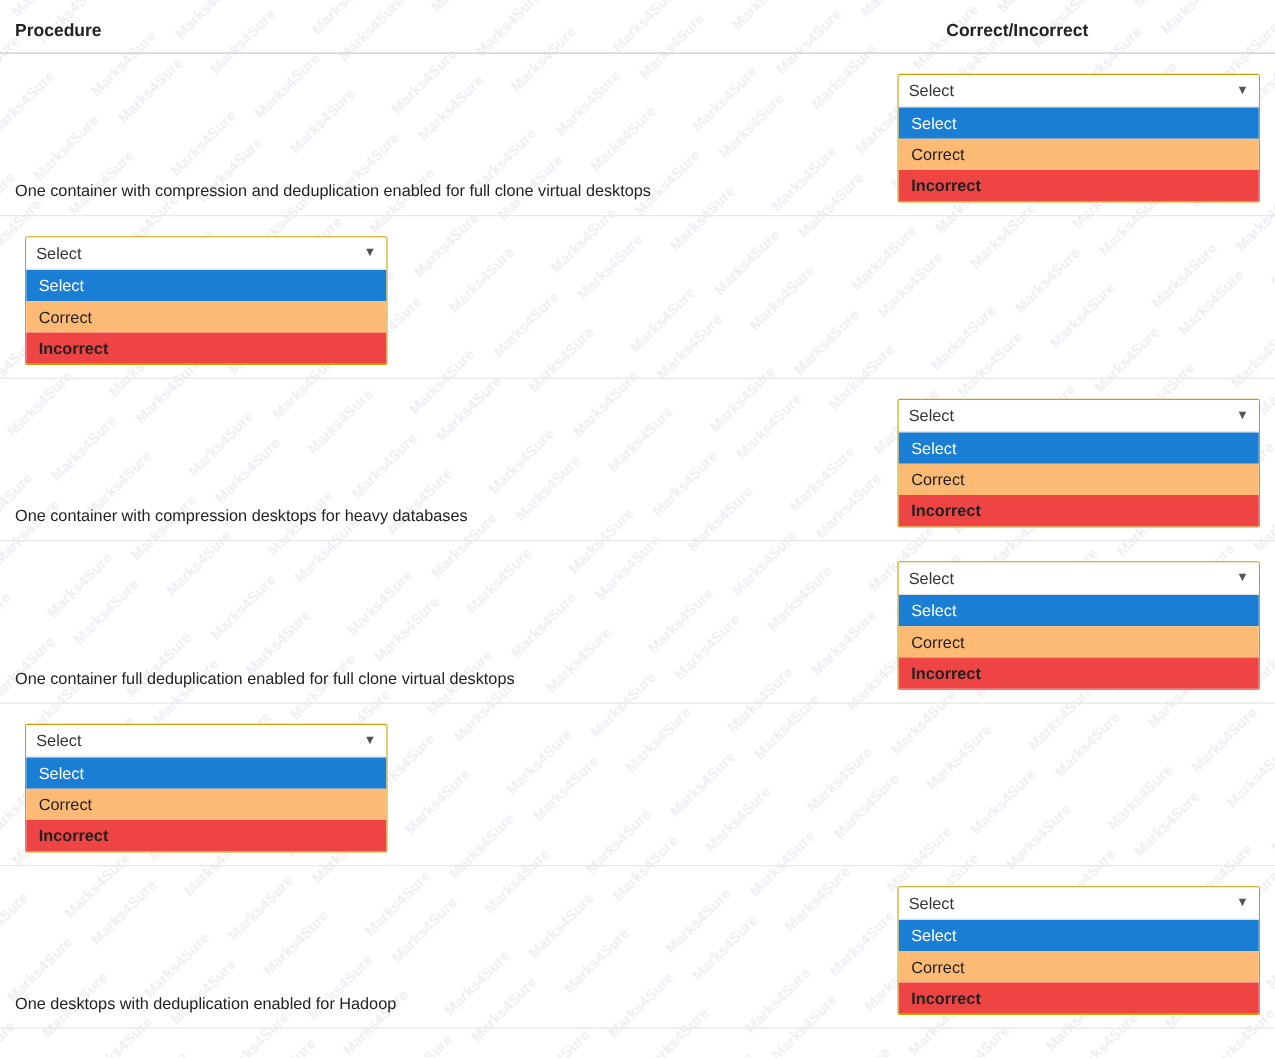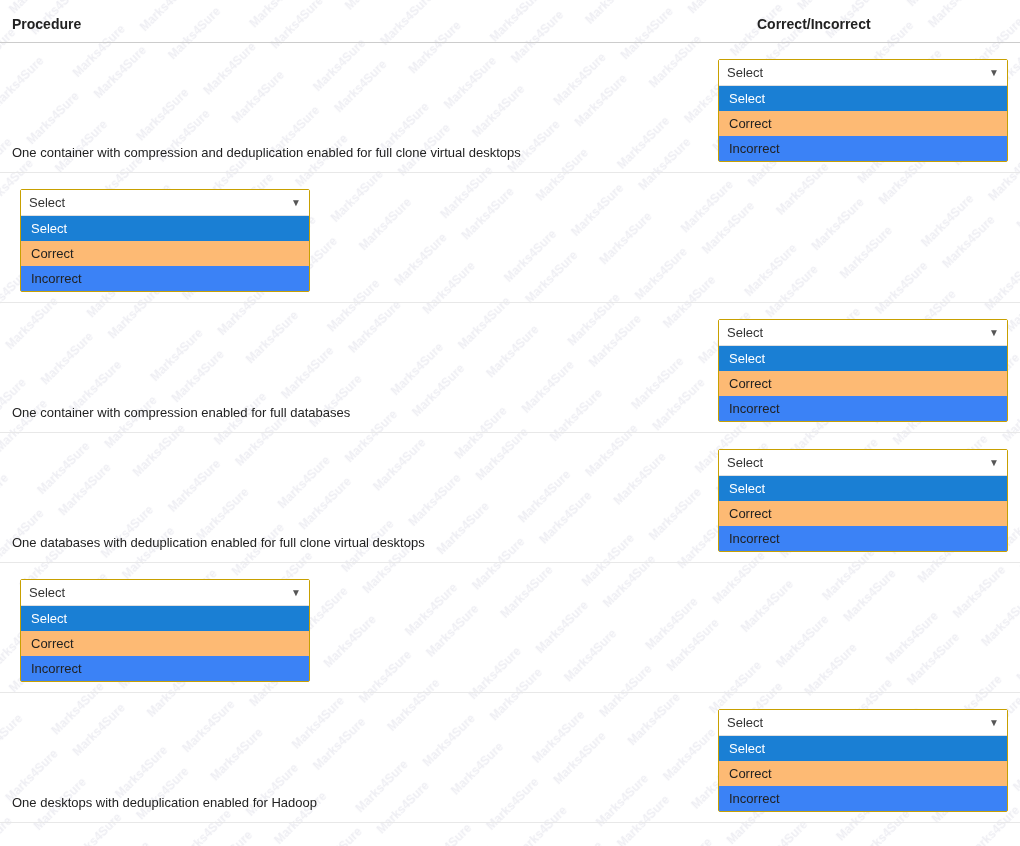--- a/index.html
+++ b/index.html
@@ -107,21 +107,22 @@
       color: #fff;
     }
 
     .dropdown-option.correct-option {
       color: #222;
       background: #fdba74;
     }
 
     .dropdown-option.incorrect-option {
       color: #222;
-      background: #3b82f6;
+      background: #ef4444;
+      font-weight: bold;
     }
 
     
     .wm {
       position: fixed;
       top: 0; left: 0; width: 100%; height: 100%;
       pointer-events: none;
       z-index: 0;
       overflow: hidden;
     }
@@ -176,35 +177,35 @@
             <span class="dropdown-arrow">▼</span>
           </div>
           <div class="dropdown-options">
             <div class="dropdown-option selected-blue">Select</div>
             <div class="dropdown-option correct-option">Correct</div>
             <div class="dropdown-option incorrect-option">Incorrect</div>
           </div>
         </div>
       </div>
       <div class="procedure-row">
-        <div class="procedure-text">One container with compression enabled for full databases</div>
-        <div class="dropdown-container">
-          <div class="dropdown-header">
-            <span class="dropdown-header-text">Select</span>
-            <span class="dropdown-arrow">▼</span>
-          </div>
-          <div class="dropdown-options">
-            <div class="dropdown-option selected-blue">Select</div>
-            <div class="dropdown-option correct-option">Correct</div>
-            <div class="dropdown-option incorrect-option">Incorrect</div>
-          </div>
-        </div>
-      </div>
-      <div class="procedure-row">
-        <div class="procedure-text">One databases with deduplication enabled for full clone virtual desktops</div>
+        <div class="procedure-text">One container with compression desktops for heavy databases</div>
+        <div class="dropdown-container">
+          <div class="dropdown-header">
+            <span class="dropdown-header-text">Select</span>
+            <span class="dropdown-arrow">▼</span>
+          </div>
+          <div class="dropdown-options">
+            <div class="dropdown-option selected-blue">Select</div>
+            <div class="dropdown-option correct-option">Correct</div>
+            <div class="dropdown-option incorrect-option">Incorrect</div>
+          </div>
+        </div>
+      </div>
+      <div class="procedure-row">
+        <div class="procedure-text">One container full deduplication enabled for full clone virtual desktops</div>
         <div class="dropdown-container">
           <div class="dropdown-header">
             <span class="dropdown-header-text">Select</span>
             <span class="dropdown-arrow">▼</span>
           </div>
           <div class="dropdown-options">
             <div class="dropdown-option selected-blue">Select</div>
             <div class="dropdown-option correct-option">Correct</div>
             <div class="dropdown-option incorrect-option">Incorrect</div>
           </div>

